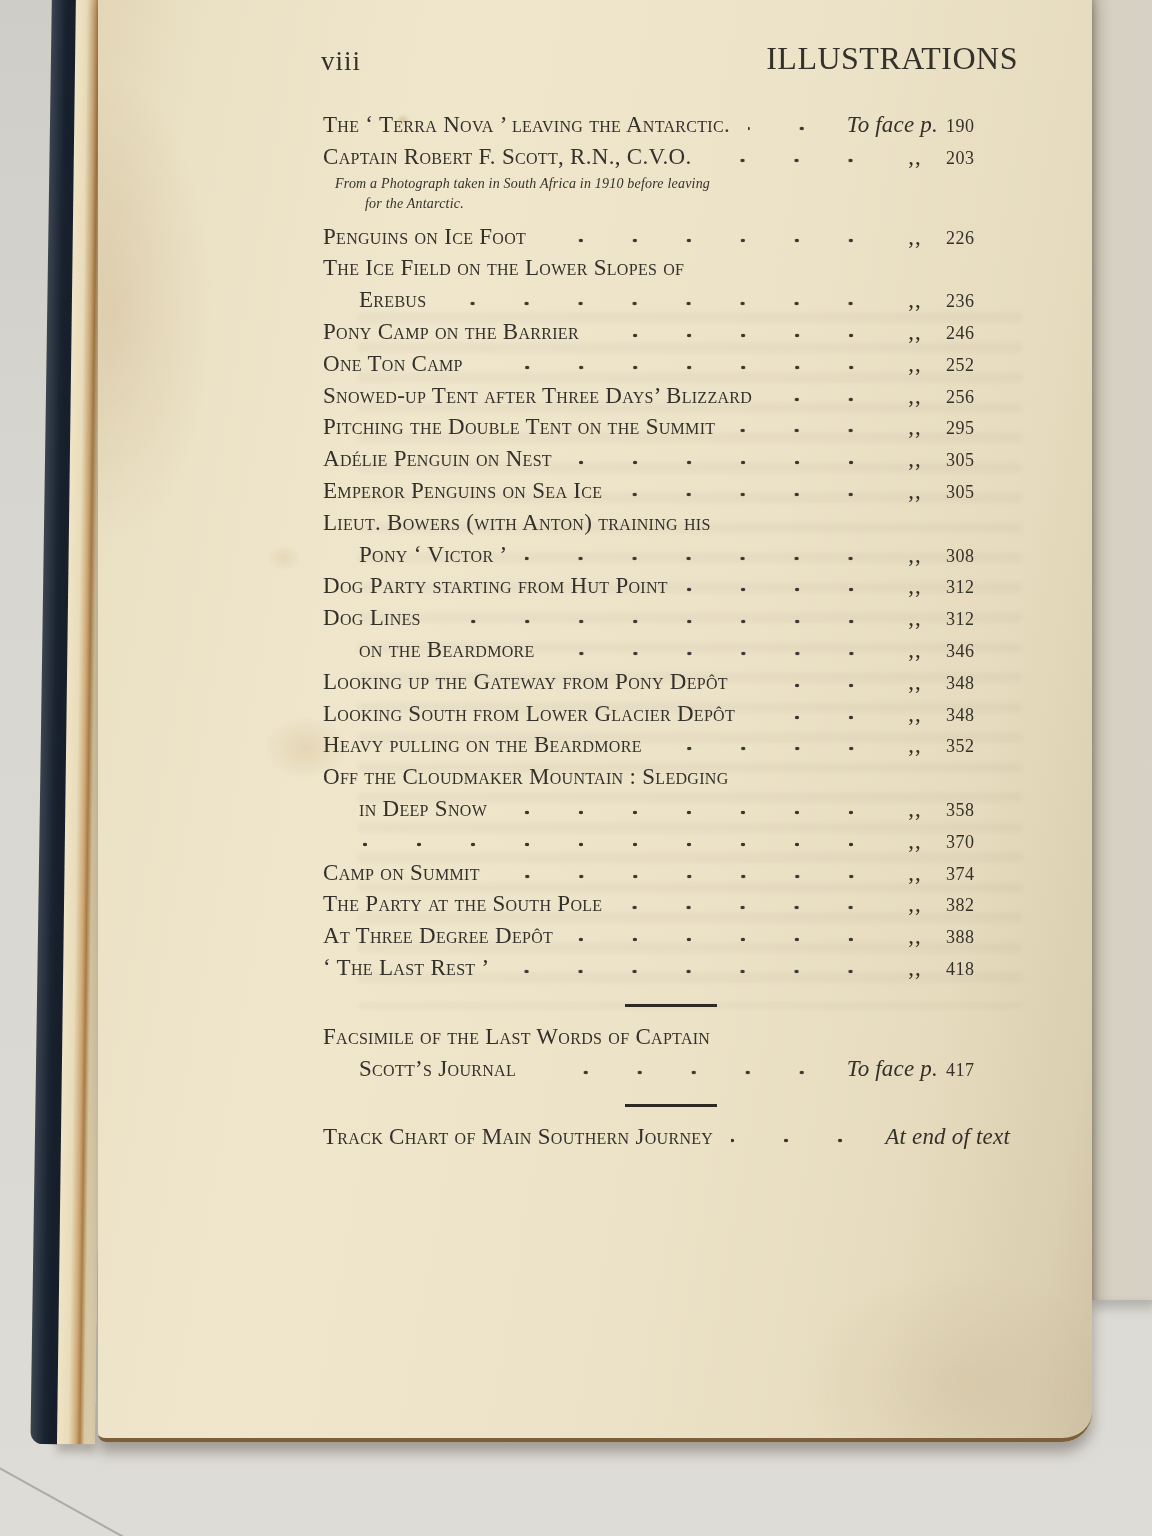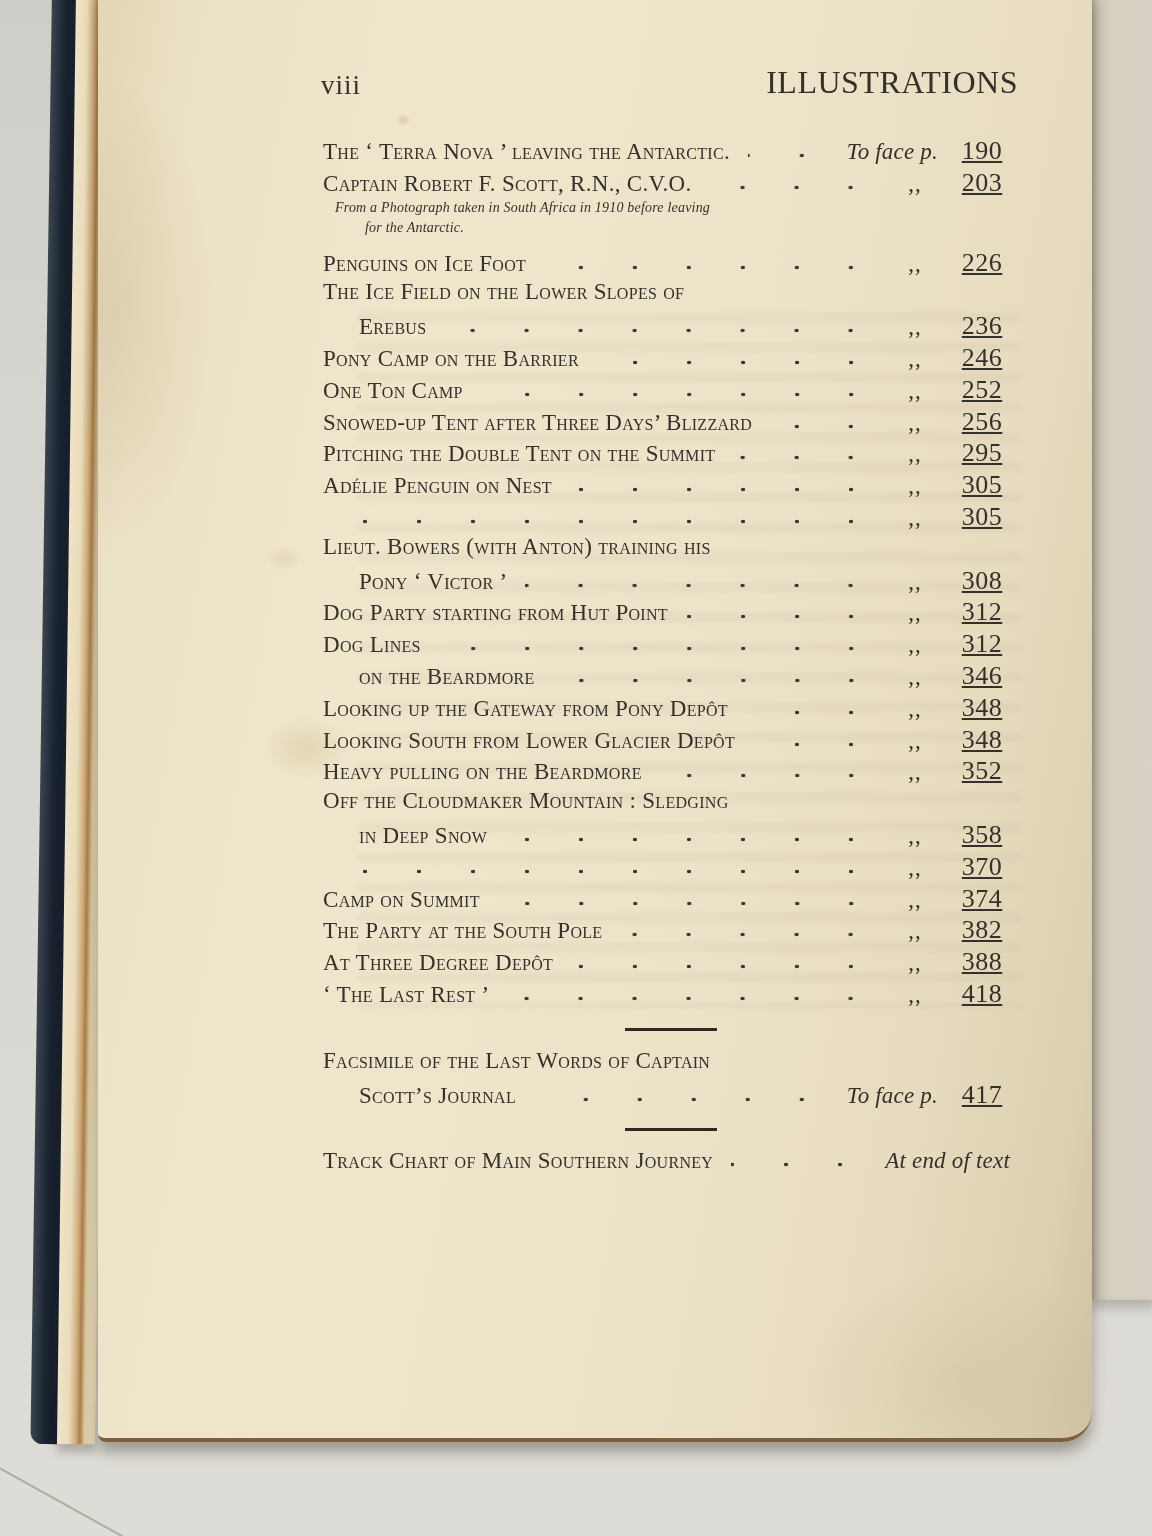--- a/index.html
+++ b/index.html
@@ -58,41 +58,41 @@
   }
   .ghost{ 
     position:absolute;left:260px;right:70px;top:300px;bottom:430px;pointer-events:none;
     background:repeating-linear-gradient(to bottom,transparent 0 21px,rgba(125,113,90,.055) 21px 30px);
     filter:blur(2px);
   }
   
   .content{
     position:absolute;left:225px;top:0;width:695px;color:#34302a;
   }
-  .header{position:relative;margin-top:72px;height:42px;font-family:Liberation Serif, serif;}
+  .header{position:relative;margin-top:48px;height:42px;font-family:Liberation Serif, serif;}
   .folio{
     position:absolute;left:-2px;top:6px;font-size:27px;letter-spacing:1px;
   }
   .page-title{
     text-align:right;text-indent:34px;font-size:32px;letter-spacing:.5px;
   }
   .entries{margin-top:30px;font-size:23px;font-variant:small-caps;letter-spacing:.3px;}
   .entry{margin:0;}
   .line{display:flex;align-items:baseline;height:31.8px;white-space:nowrap;gap:8px;}
   .line.cont .t{padding-left:36px;}
   .t{flex:0 0 auto;}
   .leader{
     flex:1 1 auto;min-width:0;height:7px;margin:0 6px 0 10px;align-self:baseline;
     background-image:radial-gradient(circle,#3a352e 1.7px,rgba(0,0,0,0) 2.1px);
     background-size:54px 7px;background-repeat:repeat-x;background-position:right center;
   }
   .ref{font-variant:normal;}
   .ref.ditto{flex:0 0 46px;text-align:center;font-size:23px;letter-spacing:1px;}
   .ref.it{flex:0 0 auto;font-style:italic;font-size:23px;letter-spacing:.2px;padding-left:4px;}
-  .pnum{flex:0 0 72px;text-align:center;font-variant:normal;font-size:26px;letter-spacing:.5px;text-decoration:underline;}
+  .pnum{flex:0 0 72px;text-align:left;font-variant:normal;font-size:18px;letter-spacing:.5px;}
   .pnum:empty{flex-basis:0;}
   .note{
     font-variant:normal;font-style:italic;font-size:14px;line-height:20.5px;
     padding-left:12px;letter-spacing:.2px;margin-top:-2px;
   }
   .note.note2{padding-left:42px;margin-top:0;}
   .entry .note:last-child{margin-bottom:9px;}
   .divider{width:92px;height:3px;background:#2e2923;margin:17px auto;}
 </style>
 </head>
@@ -185,20 +185,21 @@
         <div class="entry">
           <div class="line">
             <span class="t">Adélie Penguin on Nest</span>
             <span class="leader"></span>
             <span class="ref ditto">,,</span>
             <span class="pnum">305</span>
           </div>
         </div>
         <div class="entry">
           <div class="line">
+            <span class="t">Emperor Penguins on Sea Ice</span>
             <span class="leader"></span>
             <span class="ref ditto">,,</span>
             <span class="pnum">305</span>
           </div>
         </div>
         <div class="entry">
           <div class="line">
             <span class="t">Lieut. Bowers (with Anton) training his</span>
           </div>
           <div class="line cont">

